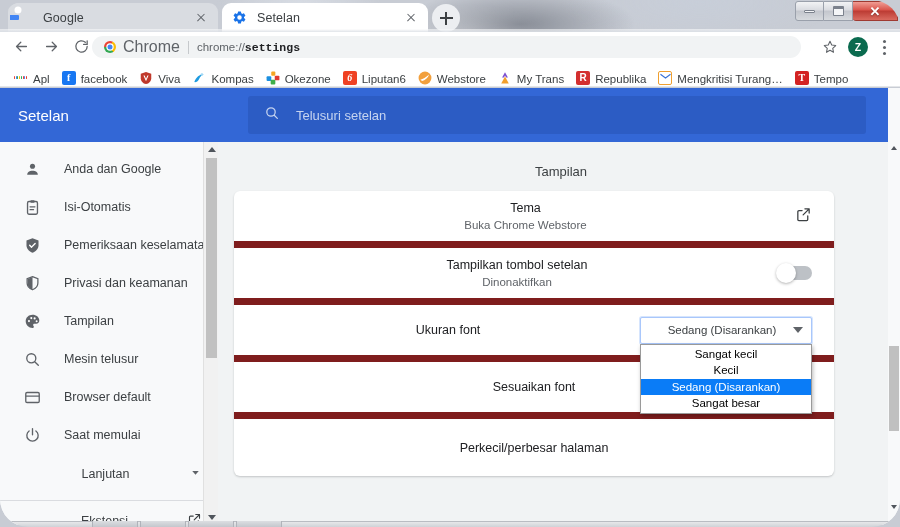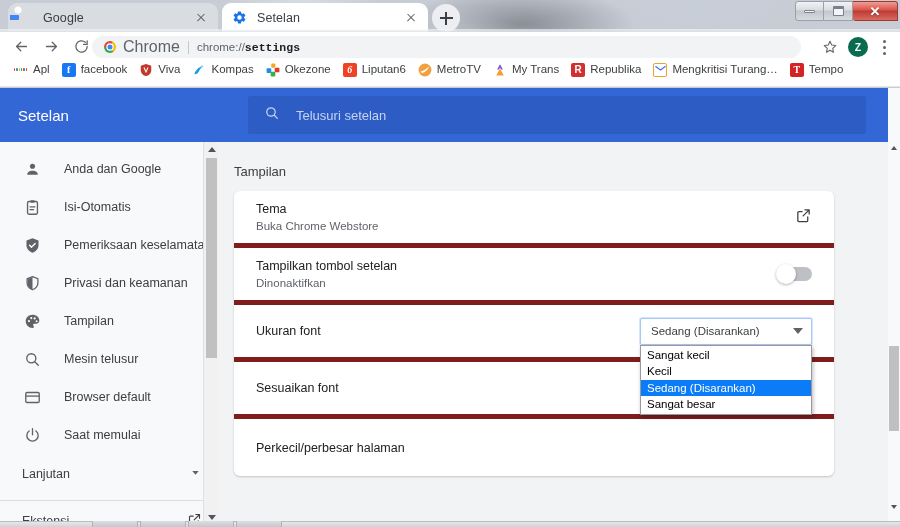--- a/index.html
+++ b/index.html
@@ -2,21 +2,21 @@
 <html><head>
 <meta charset="utf-8">
 <style>
   * { box-sizing: border-box; margin: 0; padding: 0; }
   html, body {
     width: 900px; height: 527px;
     font-family: "Liberation Sans", sans-serif;
     overflow: hidden;
     background: #c8ccd4;
   }
-  #app { position: relative; width: 900px; height: 527px; overflow: hidden; }
+  #app { position: relative; width: 900px; height: 527px; overflow: hidden; border-radius: 28px; }
 
   
   .titlebar {
     position: absolute; top: 0; left: 0; width: 900px; height: 32px;
     background:
       linear-gradient(to bottom, rgba(255,255,255,0.18), rgba(255,255,255,0.02) 48%, rgba(0,0,0,0.06)),
       linear-gradient(118deg, #6e7584 0%, #828a99 14%, #5d6personally 0%),
       linear-gradient(100deg, #6d7585 0%, #8f98a6 20%, #70798a 38%, #9aa2ae 52%, #666e7e 70%, #8b93a1 86%, #6f7787 100%);
     overflow: hidden;
   }
@@ -140,21 +140,21 @@
   .kebab { position: absolute; right: 8px; top: 6px; width: 16px; height: 18px; }
   .kebab i { position: absolute; left: 7px; width: 3px; height: 3px; border-radius: 50%; background: #5f6368; display: block; }
   .kebab i:nth-child(1){ top: 2px; } .kebab i:nth-child(2){ top: 8px; } .kebab i:nth-child(3){ top: 14px; }
 
   
   .bmbar {
     position: absolute; top: 61px; left: 0; width: 900px; height: 26px;
     background: #fff; display: flex; align-items: center; padding-left: 8px;
     border-bottom: 1px solid #e4e6e9;
   }
-  .bm { display: flex; align-items: flex-start; height: 22px; padding: 0 6px; border-radius: 4px; }
+  .bm { display: flex; align-items: flex-end; height: 22px; padding: 0 6px; border-radius: 4px; }
   .bm .bm-ico { width: 14px; height: 14px; flex: 0 0 14px; margin-right: 5px; position: relative;
                 display: flex; align-items: center; justify-content: center; font-size: 10px; color: #fff;
                 border-radius: 2px; overflow: hidden; }
   .bm .bm-lbl { font-size: 11.5px; color: #3c4043; white-space: nowrap; }
 
   .ico-apps { display: grid; grid-template-columns: repeat(3,3px); grid-template-rows: repeat(3,3px);
               gap: 1.5px; background: none !important; }
   .ico-apps span { width: 3px; height: 3px; border-radius: .5px; display: block; }
 
   .ico-fb { background: #1877f2; font-family: "Liberation Serif", serif; font-weight: 700; font-size: 12px; }
@@ -174,21 +174,21 @@
     position: absolute; top: 0; left: 0; width: 888px; height: 54px; background: #3367d6;
     display: flex; align-items: center;
   }
   .s-title { font-size: 15px; color: #fff; margin-left: 18px; width: 230px; }
   .s-search {
     flex: 1 1 auto; height: 38px; background: #2c5cc4; border-radius: 3px;
     display: flex; align-items: center; padding: 0 16px; margin-right: 22px;
   }
   .s-search .sp { font-size: 13px; color: #c6d4f0; margin-left: 16px; }
 
-  .s-body { position: absolute; top: 54px; left: 0; width: 888px; height: 383px; display: flex; }
+  .s-body { position: absolute; top: 54px; left: 0; width: 888px; height: 383px; display: flex; text-align: center; }
   .s-nav { width: 218px; background: #f8f9fa; position: relative; height: 383px; }
   .s-nav-inner { padding-top: 8px; }
   .nav-item { height: 38px; display: flex; align-items: center; padding-left: 22px; }
   .nav-ico { width: 20px; flex: 0 0 20px; margin-right: 22px; display: flex; align-items: center; justify-content: center; }
   .nav-lbl { font-size: 12.5px; color: #3c4043; }
   .nav-sep { height: 1px; background: #dadce0; margin: 6px 0 0 0; }
   .nav-adv { height: 40px; display: flex; align-items: center; padding: 0 16px 0 22px; }
   .nav-adv .nav-lbl { flex: 1 1 auto; }
   .nav-ext { height: 40px; display: flex; align-items: center; padding: 0 16px 0 22px; }
   .nav-ext .nav-lbl { flex: 1 1 auto; }
@@ -199,21 +199,21 @@
   .sb-arrow { position: absolute; left: 0; width: 15px; height: 15px; display: flex; align-items: center; justify-content: center; }
   .sb-arrow.up { top: 0; } .sb-arrow.dn { bottom: 0; }
   .tri { width: 0; height: 0; border-left: 4px solid transparent; border-right: 4px solid transparent; }
   .tri.up { border-bottom: 5px solid #50555c; }
   .tri.dn { border-top: 5px solid #50555c; }
 
   .s-main { flex: 1 1 auto; position: relative; height: 383px; background: #f1f3f4; overflow: hidden; }
   .s-main-pad { padding: 22px 0 0 16px; }
   .sec-title { font-size: 13px; color: #3c4043; margin-bottom: 12px; }
   .card { background: #fff; border-radius: 6px; box-shadow: 0 1px 2px rgba(60,64,67,.25); width: 600px; }
-  .row { display: flex; align-items: center; padding: 0 22px; height: 57px; border-bottom: 5px solid #7f1d1d; }
+  .row { display: flex; align-items: center; padding: 0 22px; height: 57px; border-bottom: 7px solid #7f1d1d; }
   .row:last-child { border-bottom: none; }
   .row-texts { flex: 1 1 auto; }
   .row-title { font-size: 12.5px; color: #202124; }
   .row-sub { font-size: 11.5px; color: #5f6368; margin-top: 4px; }
 
   .toggle { width: 34px; height: 14px; border-radius: 7px; position: relative; flex: 0 0 34px; }
   .toggle.off { background: #bdc1c6; }
   .toggle.on  { background: #a6c6fa; }
   .toggle .knob { position: absolute; top: -3px; width: 20px; height: 20px; border-radius: 50%;
                   box-shadow: 0 1px 3px rgba(0,0,0,.3); }
@@ -387,21 +387,21 @@
       <span class="bm-lbl">Liputan6</span>
     </div>
 
     <div class="bm">
       <span class="bm-ico ico-metro">
         <svg width="14" height="14" viewBox="0 0 24 24">
             <circle cx="12" cy="12" r="11" fill="#f2a03d"></circle>
             <path fill="#fff" d="M4 15c5-1 9-4 15-9-2 6-7 10-12 11z"></path>
           </svg>
       </span>
-      <span class="bm-lbl">MetroTV</span>
+      <span class="bm-lbl">Webstore</span>
     </div>
 
     <div class="bm">
       <span class="bm-ico ico-mytrans">
         <svg width="14" height="14" viewBox="0 0 24 24">
             <path fill="#7b4fd1" d="M12 2l5 9h-3.2L12 7.6 10.2 11H7z"></path>
             <path fill="#f3a02c" d="M12 9.5l6.5 12h-13z"></path>
           </svg>
       </span>
       <span class="bm-lbl">My Trans</span>

